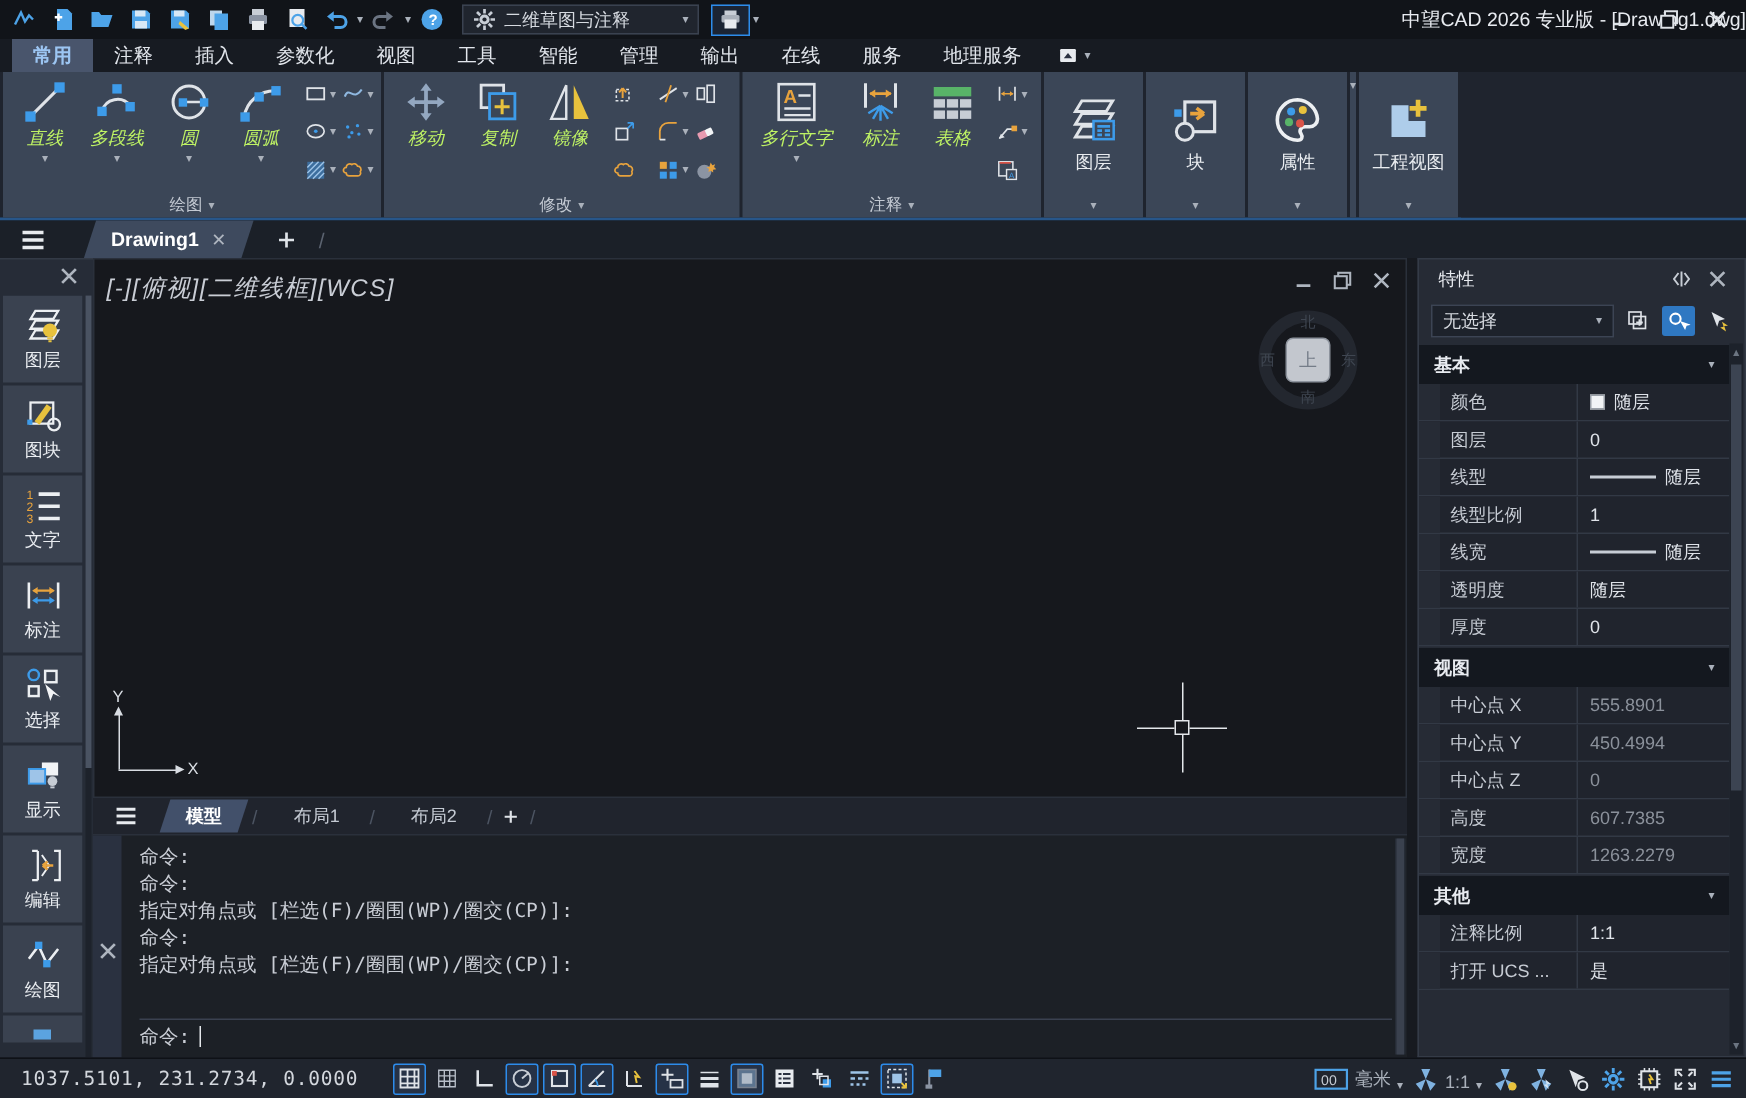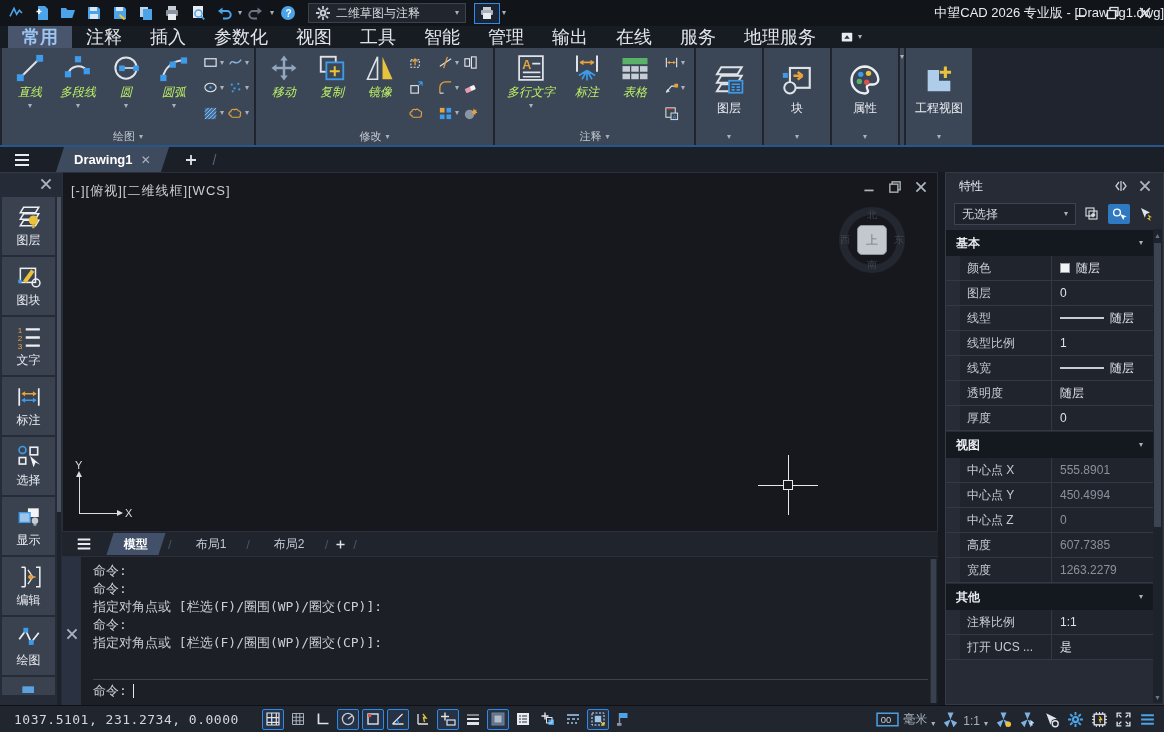--- a/index.html
+++ b/index.html
@@ -20,21 +20,21 @@
   .dd{font-size:8px;color:#aab1bb;line-height:1;}
   .qprint{width:26px;height:21px;border:1px solid #2d8ceb;display:flex;align-items:center;
     justify-content:center;margin-left:6px;background:#1b2433;}
   .app-title{position:absolute;left:0;right:0;text-align:right;font-size:13px;color:#e8ebf0;pointer-events:none;}
   .win-ctrls{margin-left:auto;display:flex;gap:2px;z-index:2;}
   .win-btn{width:30px;height:22px;display:flex;align-items:center;justify-content:center;}
 
   
   .tabrow{position:absolute;left:0;top:26px;width:1164px;height:22px;background:#171b22;
     display:flex;align-items:stretch;padding-left:8px;}
-  .rtab{display:flex;align-items:center;padding:0 14px;font-size:18px;color:#e2e6ec;cursor:default;}
+  .rtab{display:flex;align-items:center;padding:0 14px;font-size:13px;color:#e2e6ec;cursor:default;}
   .rtab.active{background:#49556c;color:#9cc5f2;font-weight:bold;}
   .collapse-btn{display:flex;align-items:center;gap:4px;margin-left:10px;}
 
   
   .ribbon{position:absolute;left:0;top:48px;width:1164px;height:99px;background:#1f242e;
     display:flex;gap:2px;padding-left:2px;border-bottom:2px solid #27568a;}
   .panel{background:#3b4657;display:flex;flex-direction:column;flex:0 0 auto;}
   .pbody{flex:1;display:flex;align-items:center;padding:2px 5px;gap:2px;}
   .plabel{height:17px;display:flex;align-items:center;justify-content:center;gap:4px;
     font-size:11px;color:#c3c9d2;}
@@ -69,21 +69,21 @@
   .pal-items{position:absolute;left:2px;right:7px;top:24px;bottom:0;overflow:hidden;}
   .pal-item{height:58px;margin-bottom:2px;background:#3a4250;display:flex;flex-direction:column;
     align-items:center;justify-content:center;gap:2px;}
   .pal-item .plbl{font-size:12px;color:#e9ecf0;}
   .pal-scroll{position:absolute;right:1px;top:24px;bottom:0;width:4px;background:#1d222b;}
   .pal-thumb{position:absolute;left:0;width:4px;top:0;height:62%;background:#4a5362;}
 
   
   .center{flex:1;display:flex;flex-direction:column;margin-right:7px;}
   .canvas{position:relative;height:360px;background:#16181d;border:1px solid #2a303b;overflow:hidden;}
-  .viewlabel{position:absolute;left:8px;top:9px;font-size:13px;color:#c9cdd5;letter-spacing:1px;}
+  .viewlabel{position:absolute;left:8px;top:9px;font-size:16px;color:#c9cdd5;letter-spacing:1px;font-style:italic;}
   .cv-ctrls{position:absolute;right:8px;top:6px;display:flex;gap:10px;}
   .compass{position:absolute;right:32px;top:34px;width:66px;height:66px;border-radius:50%;
     border:8px solid #23272f;display:flex;align-items:center;justify-content:center;}
   .compass .pt{position:absolute;font-size:10px;color:#3f4651;}
   .compass .n{top:-7px;left:50%;transform:translate(-50%,0);}
   .compass .s{bottom:-7px;left:50%;transform:translate(-50%,0);}
   .compass .w{left:-7px;top:50%;transform:translate(0,-50%);}
   .compass .e{right:-7px;top:50%;transform:translate(0,-50%);}
   .compass-core{width:30px;height:30px;border-radius:5px;background:#c3c7ce;border:1px solid #8d939d;
     display:flex;align-items:center;justify-content:center;font-size:12px;color:#747c88;}

